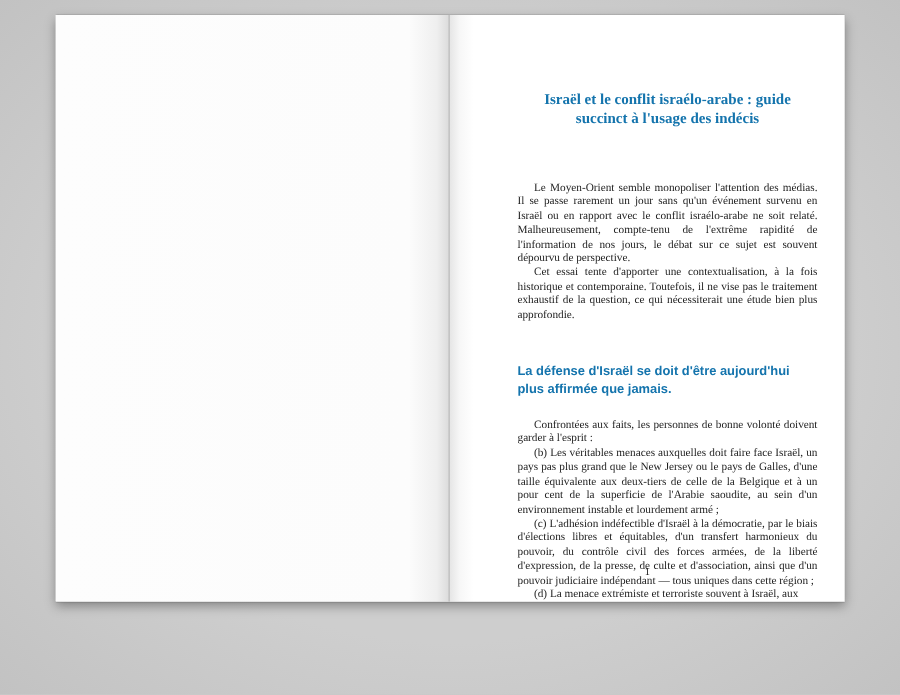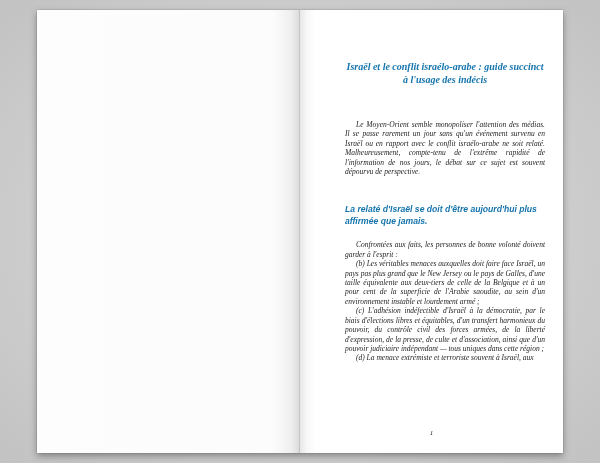--- a/index.html
+++ b/index.html
@@ -15,24 +15,23 @@
     position: relative;
     width: 600px;
     height: 463px;
     background: radial-gradient(ellipse at center, #cecece 60%, #c2c2c2 100%);
   }
   .spread {
     position: absolute;
     left: 37px;
     top: 10px;
     width: 526px;
-    height: 443px;
+    height: 391px;
     display: flex;
     box-shadow: 0 3px 7px rgba(0,0,0,0.35), 0 0 1px rgba(0,0,0,0.4);
-    font-style: italic;
   }
   .page {
     width: 263px;
     height: 100%;
     position: relative;
     background: #ffffff;
   }
   .page-left {
     background: linear-gradient(to right, #fdfdfd 0%, #fcfcfc 90%, #efefef 97%, #dcdcdc 100%);
     border-right: 1px solid #c4c4c4;
@@ -95,22 +94,23 @@
 
     <div class="page page-left"></div>
 
     <div class="page page-right">
       <div class="text-col">
 
         <h1 class="chapter-title">Israël et le conflit israélo-arabe : guide succinct à l'usage des indécis</h1>
 
         <p class="body-text first-body">Le Moyen-Orient semble monopoliser l'attention des médias. Il se passe rarement un jour sans qu'un événement survenu en Israël ou en rapport avec le conflit israélo-arabe ne soit relaté. Malheureusement, compte-tenu de l'extrême rapidité de l'information de nos jours, le débat sur ce sujet est souvent dépourvu de perspective.</p>
 
+        <p class="body-text">Cet essai tente d'apporter une contextualisation, à la fois historique et contemporaine. Toutefois, il ne vise pas le traitement exhaustif de la question, ce qui nécessiterait une étude bien plus approfondie.</p>
 
-        <h2 class="section-subheading">La relaté d'Israël se doit d'être aujourd'hui plus affirmée que jamais.</h2>
+        <h2 class="section-subheading">La défense d'Israël se doit d'être aujourd'hui plus affirmée que jamais.</h2>
 
         <p class="body-text">Confrontées aux faits, les personnes de bonne volonté doivent garder à l'esprit :</p>
 
 
         <p class="body-text">(b) Les véritables menaces auxquelles doit faire face Israël, un pays pas plus grand que le New Jersey ou le pays de Galles, d'une taille équivalente aux deux-tiers de celle de la Belgique et à un pour cent de la superficie de l'Arabie saoudite, au sein d'un environnement instable et lourdement armé ;</p>
 
         <p class="body-text">(c) L'adhésion indéfectible d'Israël à la démocratie, par le biais d'élections libres et équitables, d'un transfert harmonieux du pouvoir, du contrôle civil des forces armées, de la liberté d'expression, de la presse, de culte et d'association, ainsi que d'un pouvoir judiciaire indépendant — tous uniques dans cette région ;</p>
 
         <p class="body-text">(d) La menace extrémiste et terroriste souvent à Israël, aux</p>
 

